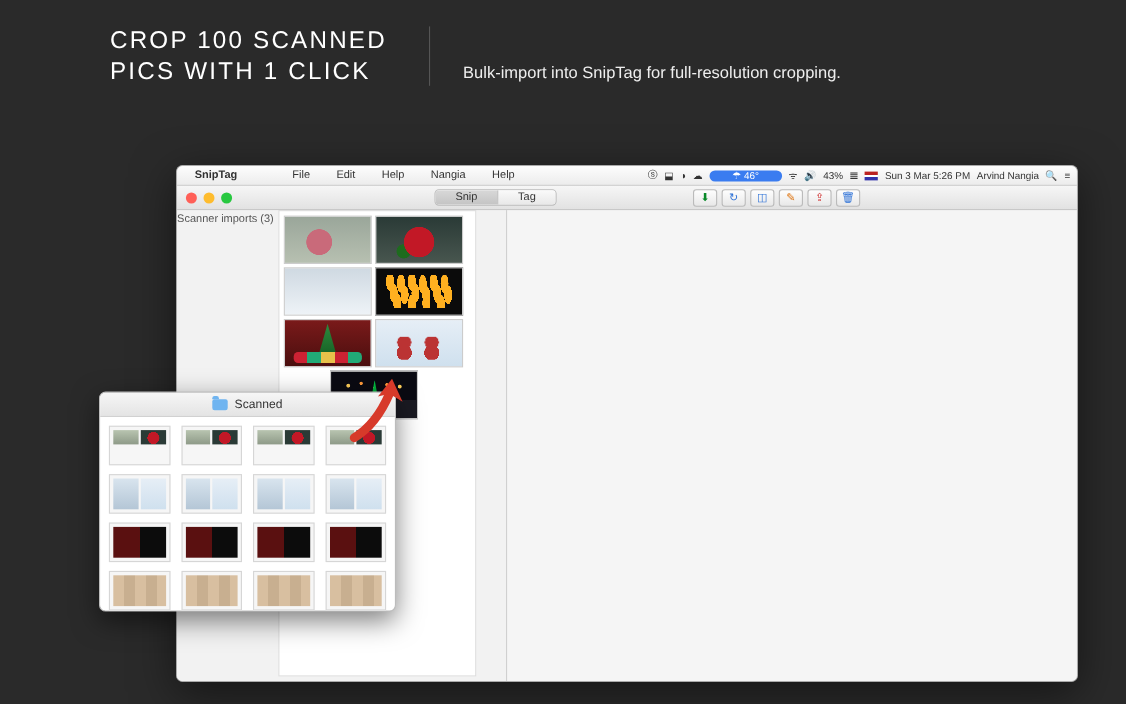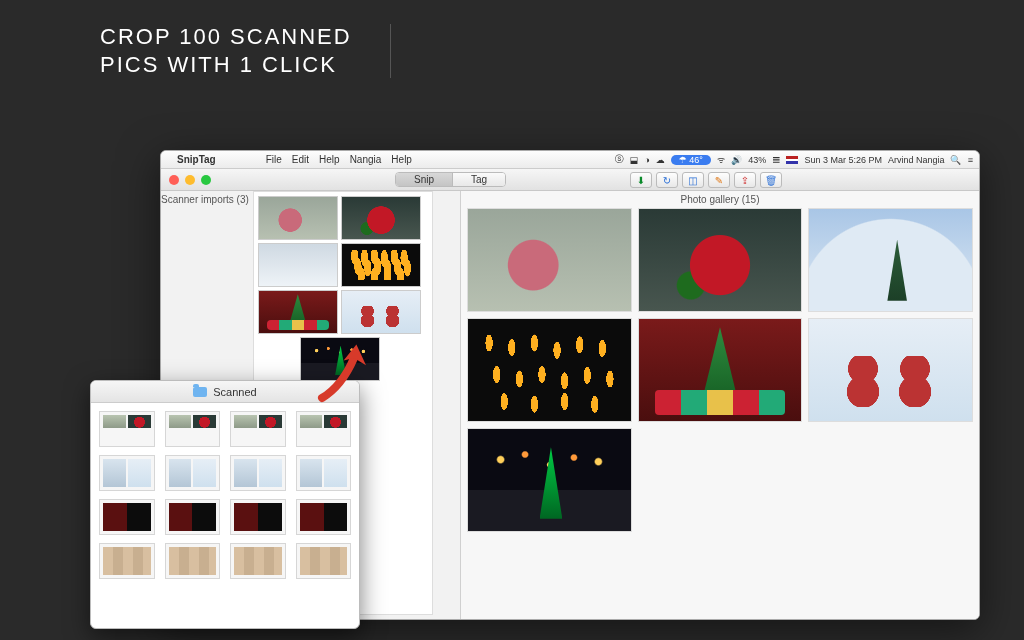--- a/index.html
+++ b/index.html
@@ -59,24 +59,24 @@
     border-bottom: 1px solid #ccc;
     display: flex;
     align-items: center;
     font-size: 10px;
     padding: 0 6px;
     gap: 10px;
     justify-content: flex-end;
   }
   .mac-menubar .apple { font-size: 11px; }
   .mac-menubar .app-name { font-weight: 600; }
-  .mac-menubar .menus { display: flex; gap: 10px; padding-left: 40px; }
+  .mac-menubar .menus { display: flex; gap: 24px; padding-left: 40px; }
   .mac-menubar .right { margin-left: auto; display: flex; align-items: center; gap: 6px; font-size: 9px; }
   .weather-pill {
-    background: #3a7cf0; color:#fff; border-radius: 8px; padding: 0 8px; font-size: 9px;
+    background: #3a7cf0; color:#fff; border-radius: 8px; padding: 0 21px; font-size: 9px;
   }
   .flag {
     width: 12px; height: 8px; background: linear-gradient(to bottom, #b22 0 33%, #fff 33% 66%, #33a 66% 100%);
     display:inline-block;
   }
 
   
   .window-chrome {
     height: 22px;
     background: linear-gradient(#f6f6f6,#e2e2e2);
@@ -274,22 +274,22 @@
     background: linear-gradient(#0c4,#062);
     clip-path: polygon(50% 0,100% 100%,0 100%);
   }
   .art-snowy {
     background: linear-gradient(#cfd9e2,#eef3f7);
   }
 
   
   .finder-window {
     position:absolute;
-    left: 90px; top: 380px;
-    width: 270px; height: 249px;
+    left: 90px; top: 356px;
+    width: 270px; height: 200px;
     background:#fff;
     border:1px solid #bcbcbc;
     border-radius:6px;
     box-shadow: 0 8px 24px rgba(0,0,0,0.5);
     overflow:hidden;
     color:#333;
   }
   .finder-title {
     height:22px;
     background: linear-gradient(#f6f6f6,#e4e4e4);
@@ -340,20 +340,21 @@
   }
 
 </style>
 </head>
 <body>
 
 <div class="marketing">
   <div class="headline">CROP 100 SCANNED PICS WITH 1 CLICK</div>
   <div class="divider"></div>
   <div class="subtext">
+    <div>Bulk-import into SnipTag for full-resolution cropping.</div>
   </div>
 </div>
 
 <div class="app-window">
 
   <div class="mac-menubar">
     <span class="apple"></span>
     <span class="app-name">SnipTag</span>
     <div class="menus">
       <span>File</span>
@@ -409,32 +410,20 @@
           <div class="mini-thumb art-rose"></div>
           <div class="mini-thumb art-snowy"></div>
           <div class="mini-thumb art-flames"></div>
           <div class="mini-thumb art-xmas-tree"></div>
           <div class="mini-thumb art-dolls-snow"></div>
           <div class="mini-thumb art-night-street" style="margin-left:42px;"></div>
         </div>
       </div>
     </div>
 
-    <div class="right-pane">
-      <div class="pane-label">Photo gallery (15)</div>
-      <div class="gallery-grid">
-        <div class="gallery-thumb art-flower-pink"></div>
-        <div class="gallery-thumb art-rose"></div>
-        <div class="gallery-thumb art-snow-tree"></div>
-        <div class="gallery-thumb art-flames"></div>
-        <div class="gallery-thumb art-xmas-tree"></div>
-        <div class="gallery-thumb art-dolls-snow"></div>
-        <div class="gallery-thumb art-night-street"></div>
-      </div>
-    </div>
   </div>
 </div>
 
 <div class="finder-window">
   <div class="finder-title">
     <span class="folder-icon"></span>
     <span>Scanned</span>
   </div>
   <div class="finder-body">
     <div class="finder-thumb ft-a"></div>

